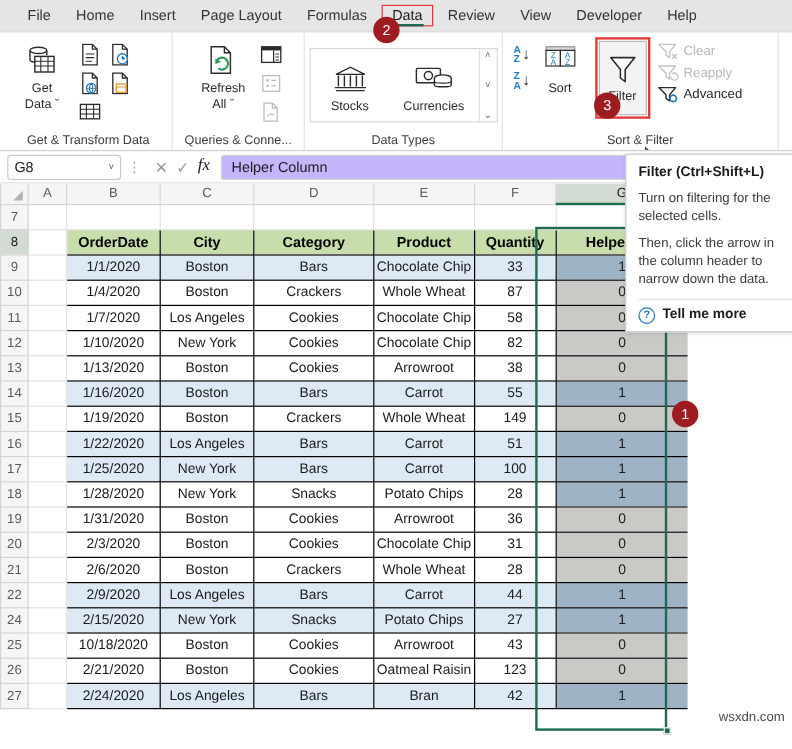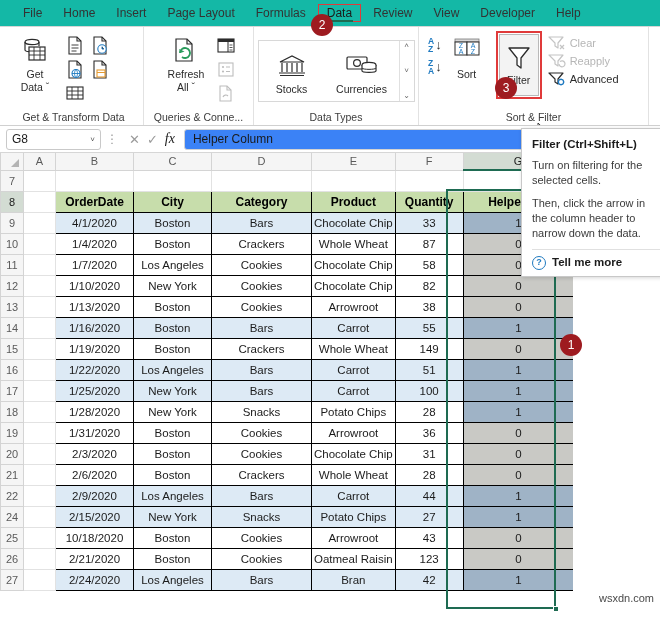--- a/index.html
+++ b/index.html
@@ -11,21 +11,21 @@
     font-family: "Liberation Sans", sans-serif;
   }
   #app { position: relative; width: 660px; height: 624px; background:#fff; }
 
   
   .tabs {
     height: 26px;
     display: flex;
     align-items: center;
     padding-left: 14px;
-    background: #14b8a6;
+    background: #e5e5e5;
     font-size: 12px;
     color: #333333;
     position: relative;
     z-index: 5;
   }
   .tab {
     padding: 3px 9px;
     margin-right: 3px;
     white-space: nowrap;
     cursor: default;
@@ -155,21 +155,21 @@
   .namebox .cv { font-size:8px; color:#555; }
   .vdots { color:#9a9a9a; font-size:12px; padding: 0 2px; letter-spacing:0;}
   .fbtns { display:flex; align-items:center; gap:7px; padding: 0 6px; color:#9a9a9a; font-size:13px;}
   .fbtns .fx { color:#1b1b1b; font-style:italic; font-family:"Liberation Serif", serif; font-size:14px;}
   .finput {
     flex:1; height:21px;
     border:1px solid #d3d3d3; border-radius:3px;
     display:flex; align-items:center;
     padding: 0 8px;
     font-size:12px; color:#1b1b1b;
-    background:#3b82f6;
+    background:#c4b5fd;
   }
 
   
   .gridwrap { position:relative; width:660px; height: 466px; overflow:hidden; background:#fff; }
   table.grid { border-collapse: collapse; table-layout: fixed; }
   .colhdr-row th {
     height: 17px;
     background: #f5f5f5;
     border: 1px solid #d4d4d4;
     border-top: none;
@@ -570,21 +570,21 @@
             <td class="cell hdrcell" style="width: 78px;">OrderDate</td>
             <td class="cell hdrcell" style="width: 78px;">City</td>
             <td class="cell hdrcell" style="width: 100px;">Category</td>
             <td class="cell hdrcell" style="width: 68px;">Product</td>
             <td class="cell hdrcell" style="width: 68px;">Quantity</td>
             <td class="cell hdrcell" style="width: 110px;">Helper Col</td>
           </tr>
           <tr>
             <td class="rowhdr">9</td>
             <td class="cell empty" style="width: 32px;"></td>
-            <td class="cell datacell alt" style="width: 78px;">4/1/2020</td>
+            <td class="cell datacell alt" style="width: 78px;">1/1/2020</td>
             <td class="cell datacell alt" style="width: 78px;">Boston</td>
             <td class="cell datacell alt" style="width: 100px;">Bars</td>
             <td class="cell datacell alt" style="width: 68px;">Chocolate Chip</td>
             <td class="cell datacell alt" style="width: 68px;">33</td>
             <td class="cell datacell helper one" style="width: 110px;">1</td>
           </tr>
           <tr>
             <td class="rowhdr">10</td>
             <td class="cell empty" style="width: 32px;"></td>
             <td class="cell datacell" style="width: 78px;">1/4/2020</td>

